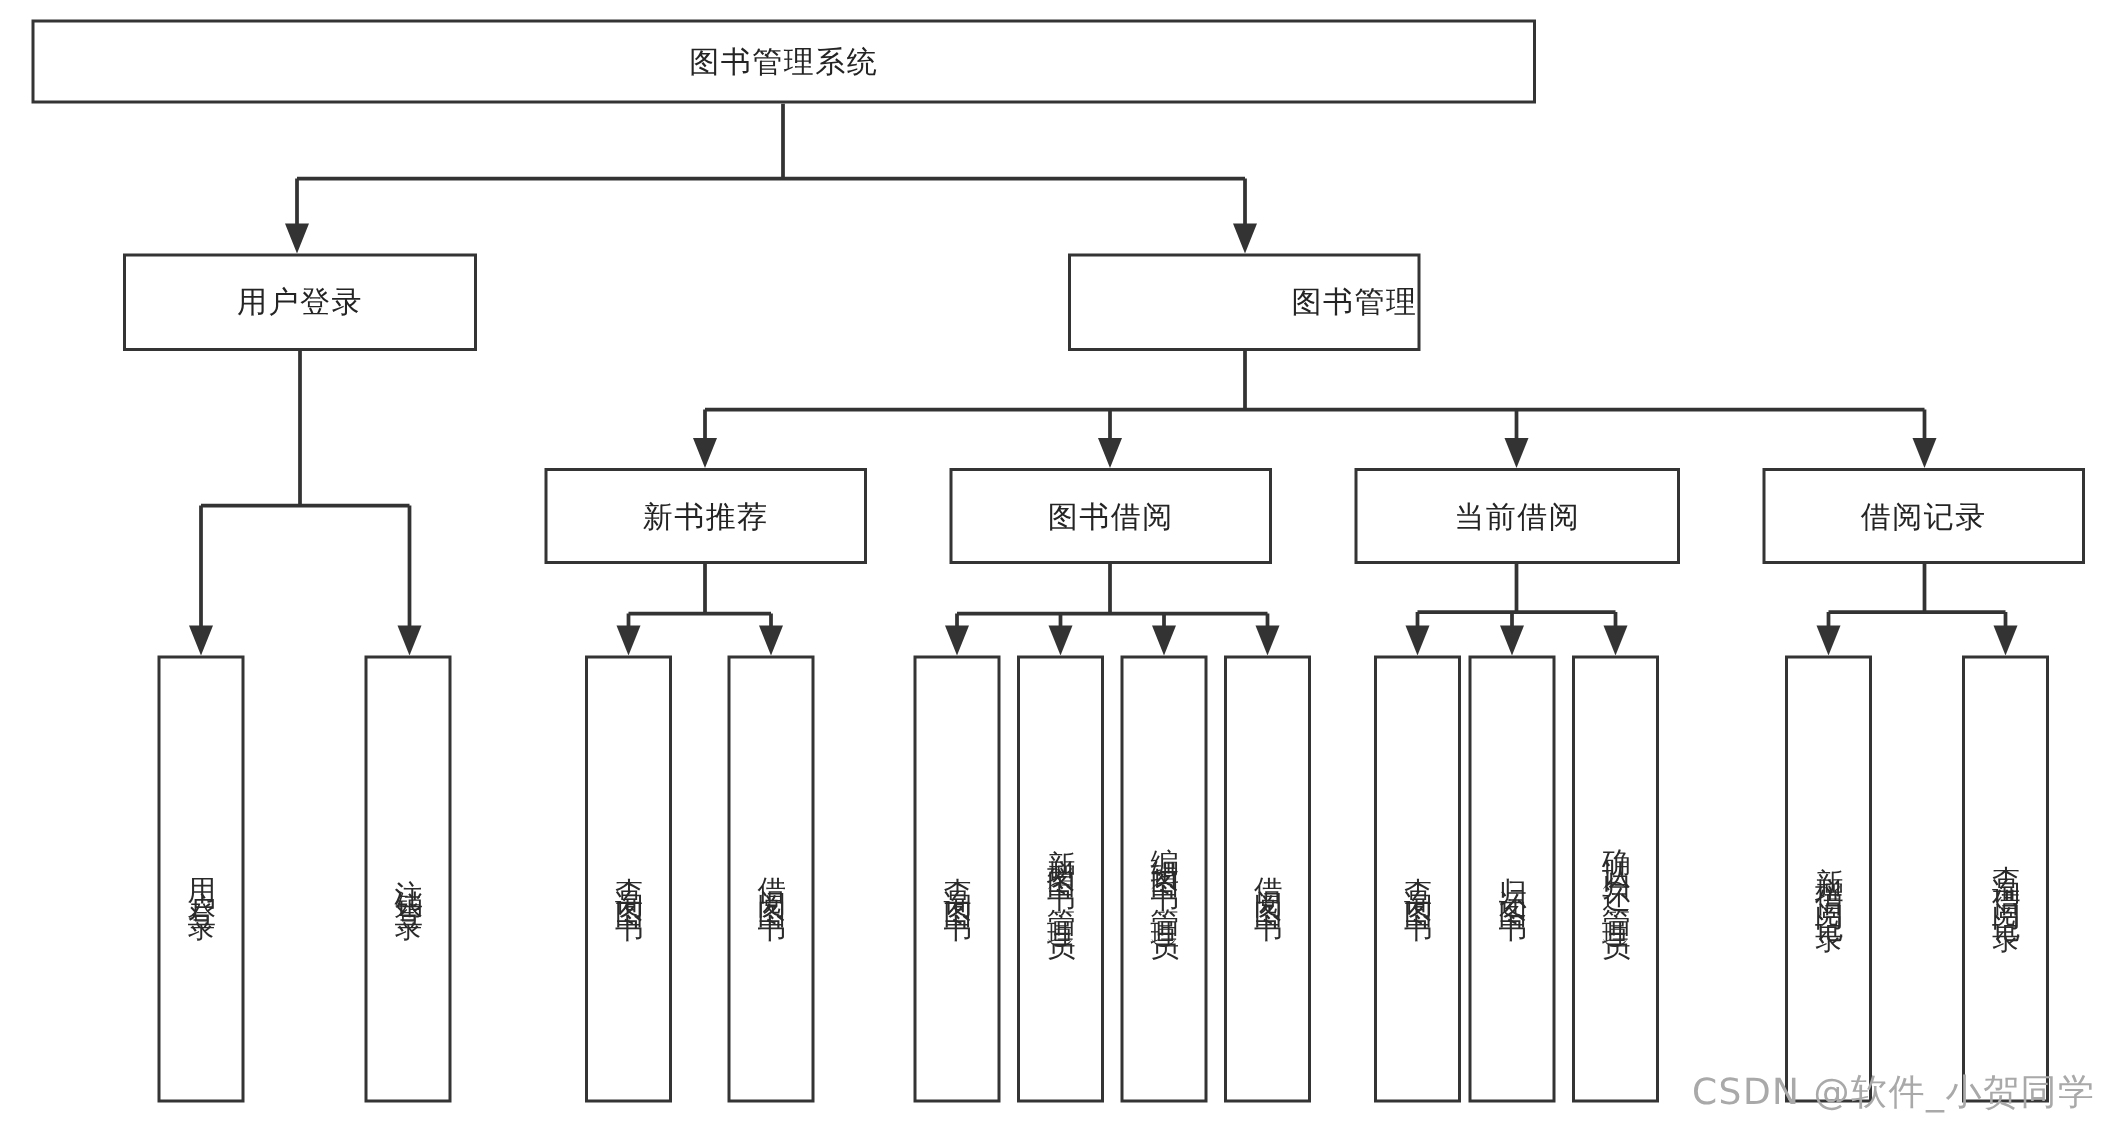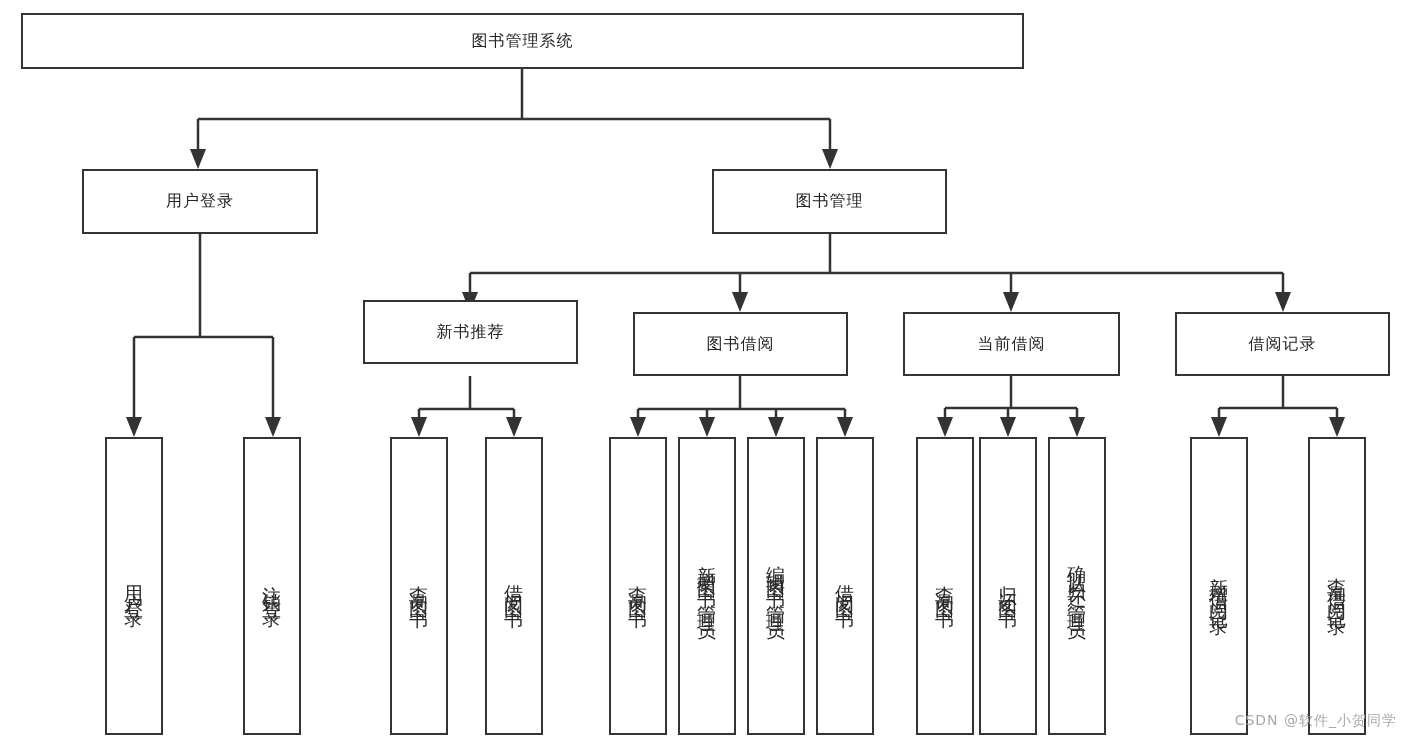--- a/index.html
+++ b/index.html
@@ -25,36 +25,36 @@
     position: absolute;
     box-sizing: border-box;
     border: 2px solid #343434;
     background: #ffffff;
     display: flex;
     align-items: center;
     justify-content: center;
     color: #242424;
   }
   .node-h {
-    font-size: 16px;
+    font-size: 20px;
     letter-spacing: 1px;
     white-space: nowrap;
   }
   .node-v .vtext {
     writing-mode: vertical-rl;
     text-orientation: mixed;
     font-size: 19px;
     letter-spacing: 8px;
     line-height: 1;
     color: #2a2a2a;
   }
   .root-box   { left: 21px;  top: 13px;  width: 1003px; height: 56px; }
   .l2-a       { left: 82px;  top: 169px; width: 236px;  height: 65px; }
-  .l2-b       { left: 712px; top: 169px; width: 235px;  height: 65px; }
-  .l3-a       { left: 363px; top: 300px; width: 215px;  height: 64px; }
+  .l2-b       { left: 712px; top: 169px; width: 235px;  height: 65px; justify-content: flex-end; }
+  .l3-a       { left: 363px; top: 312px; width: 215px;  height: 64px; }
   .l3-b       { left: 633px; top: 312px; width: 215px;  height: 64px; }
   .l3-c       { left: 903px; top: 312px; width: 217px;  height: 64px; }
   .l3-d       { left: 1175px;top: 312px; width: 215px;  height: 64px; }
   .leaf {
     top: 437px;
     width: 58px;
     height: 298px;
     border-width: 2.5px;
   }
   .leaf-0  { left: 105px; }
@@ -67,21 +67,21 @@
   .leaf-7  { left: 816px; }
   .leaf-8  { left: 916px; }
   .leaf-9  { left: 979px; }
   .leaf-10 { left: 1048px; }
   .leaf-11 { left: 1190px; }
   .leaf-12 { left: 1308px; }
   .watermark {
     position: absolute;
     right: 8px;
     top: 712px;
-    font-size: 14px;
+    font-size: 24px;
     color: #a9a9a9;
     letter-spacing: 1px;
     white-space: nowrap;
     margin-left: 36px;
   }
 </style>
 </head>
 <body>
 
 <div class="stage">

